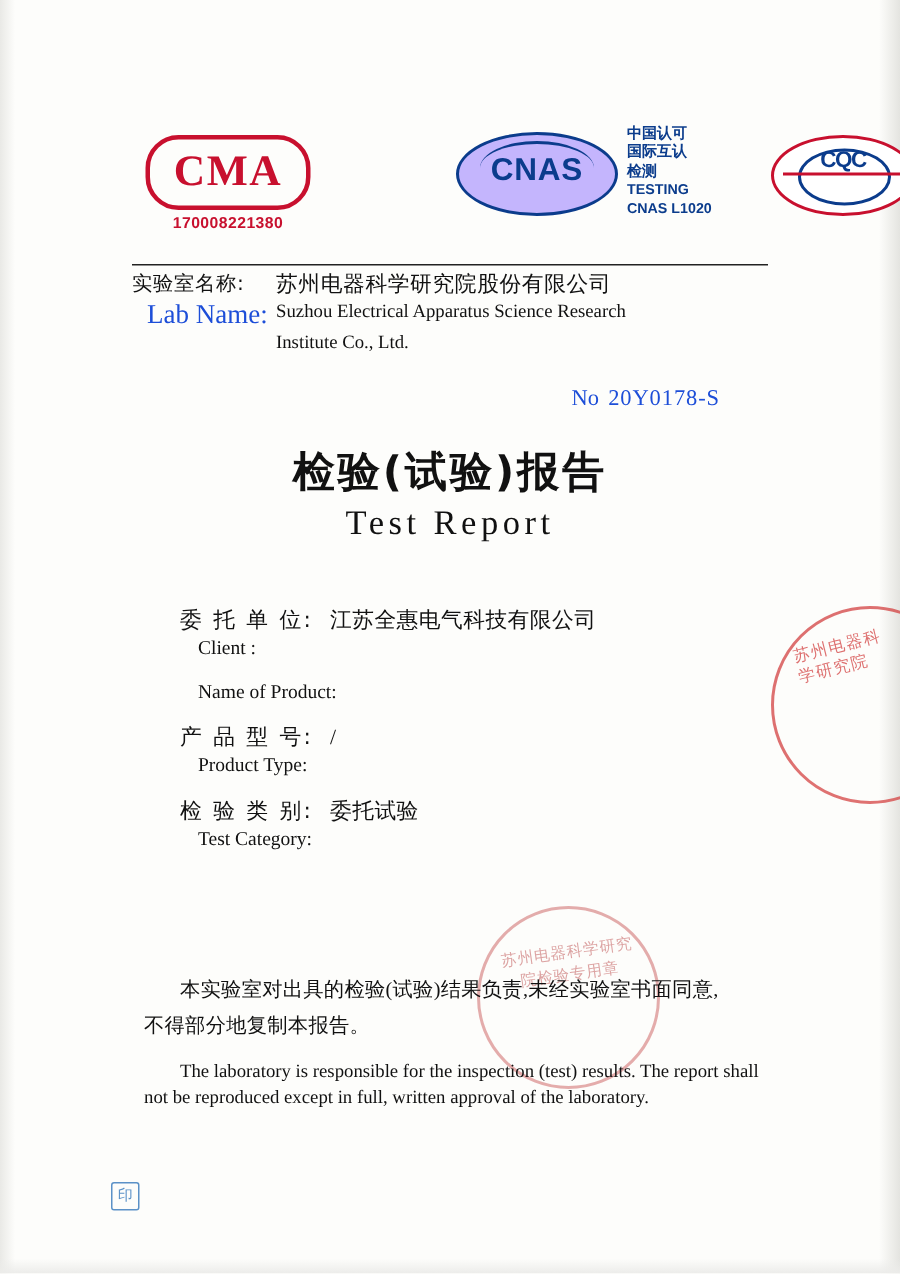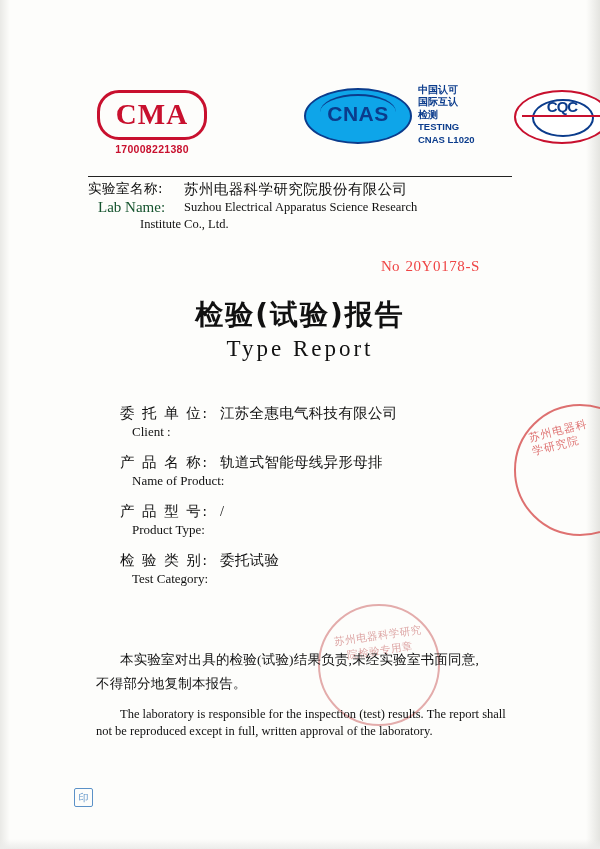--- a/index.html
+++ b/index.html
@@ -120,21 +120,21 @@
     width: 108px;
     text-align: center;
   }
   .cnas-oval {
     width: 104px;
     height: 52px;
     border: 2.5px solid #0b3c8c;
     border-radius: 50%;
     margin: 0 auto;
     position: relative;
-    background: #0ea5e9;
+    background: #c4b5fd;
   }
   .cnas-text {
     position: absolute;
     left: 0; right: 0;
     top: 12px;
     font-family: "Liberation Sans", sans-serif;
     font-size: 21px;
     font-weight: bold;
     color: #0b3c8c;
     letter-spacing: 0.5px;
@@ -230,22 +230,22 @@
   .lab-label-cn {
     font-family: "DejaVu Sans", sans-serif;
     font-size: 13.5px;
     color: #111;
     width: 96px;
     flex: none;
     letter-spacing: 0.5px;
   }
   .lab-label-en {
     font-family: "Liberation Serif", serif;
-    font-size: 15px;
-    color: #14532d;
+    font-size: 18px;
+    color: #1d4ed8;
     width: 96px;
     flex: none;
     padding-left: 10px;
     box-sizing: border-box;
   }
   .lab-value-cn {
     font-family: Liberation Sans, sans-serif;
     font-size: 14.5px;
     color: #111;
     letter-spacing: 0.4px;
@@ -253,32 +253,32 @@
   .lab-value-en {
     font-family: "Liberation Serif", serif;
     font-size: 12.5px;
     color: #111;
     line-height: 16px;
   }
   .lab-value-en-2 {
     font-family: "Liberation Serif", serif;
     font-size: 12.5px;
     color: #111;
-    margin-left: 52px;
+    margin-left: 96px;
     line-height: 16px;
   }
 
   
   .report-no {
     position: absolute;
     right: 120px;
     top: 258px;
     font-family: "Liberation Serif", serif;
     font-size: 15px;
-    color: #ef4444;
+    color: #1d4ed8;
     white-space: nowrap;
   }
   .report-no .no-mark {
     font-size: 15px;
     position: relative;
   }
   .report-no .no-val {
     margin-left: 6px;
     letter-spacing: 0.6px;
   }
@@ -510,37 +510,33 @@
       <div class="lab-value-en">Suzhou Electrical Apparatus Science Research</div>
     </div>
     <div class="lab-value-en-2">Institute Co., Ltd.</div>
   </div>
 
   <div class="report-no">
     <span class="no-mark">No</span><span class="no-val">20Y0178-S</span>
   </div>
 
   <div class="title-cn">检验(试验)报告</div>
-  <div class="title-en">Type  Report</div>
+  <div class="title-en">Test  Report</div>
 
   <div class="fields">
 
     <div class="field">
       <div class="field-row">
         <div class="field-cn">委 托 单 位:</div>
         <div class="field-val">江苏全惠电气科技有限公司</div>
       </div>
       <div class="field-en">Client  :</div>
     </div>
 
     <div class="field">
-      <div class="field-row">
-        <div class="field-cn">产 品 名 称:</div>
-        <div class="field-val">轨道式智能母线异形母排</div>
-      </div>
       <div class="field-en">Name of Product:</div>
     </div>
 
     <div class="field">
       <div class="field-row">
         <div class="field-cn">产 品 型 号:</div>
         <div class="field-val-slash">/</div>
       </div>
       <div class="field-en">Product Type:</div>
     </div>

